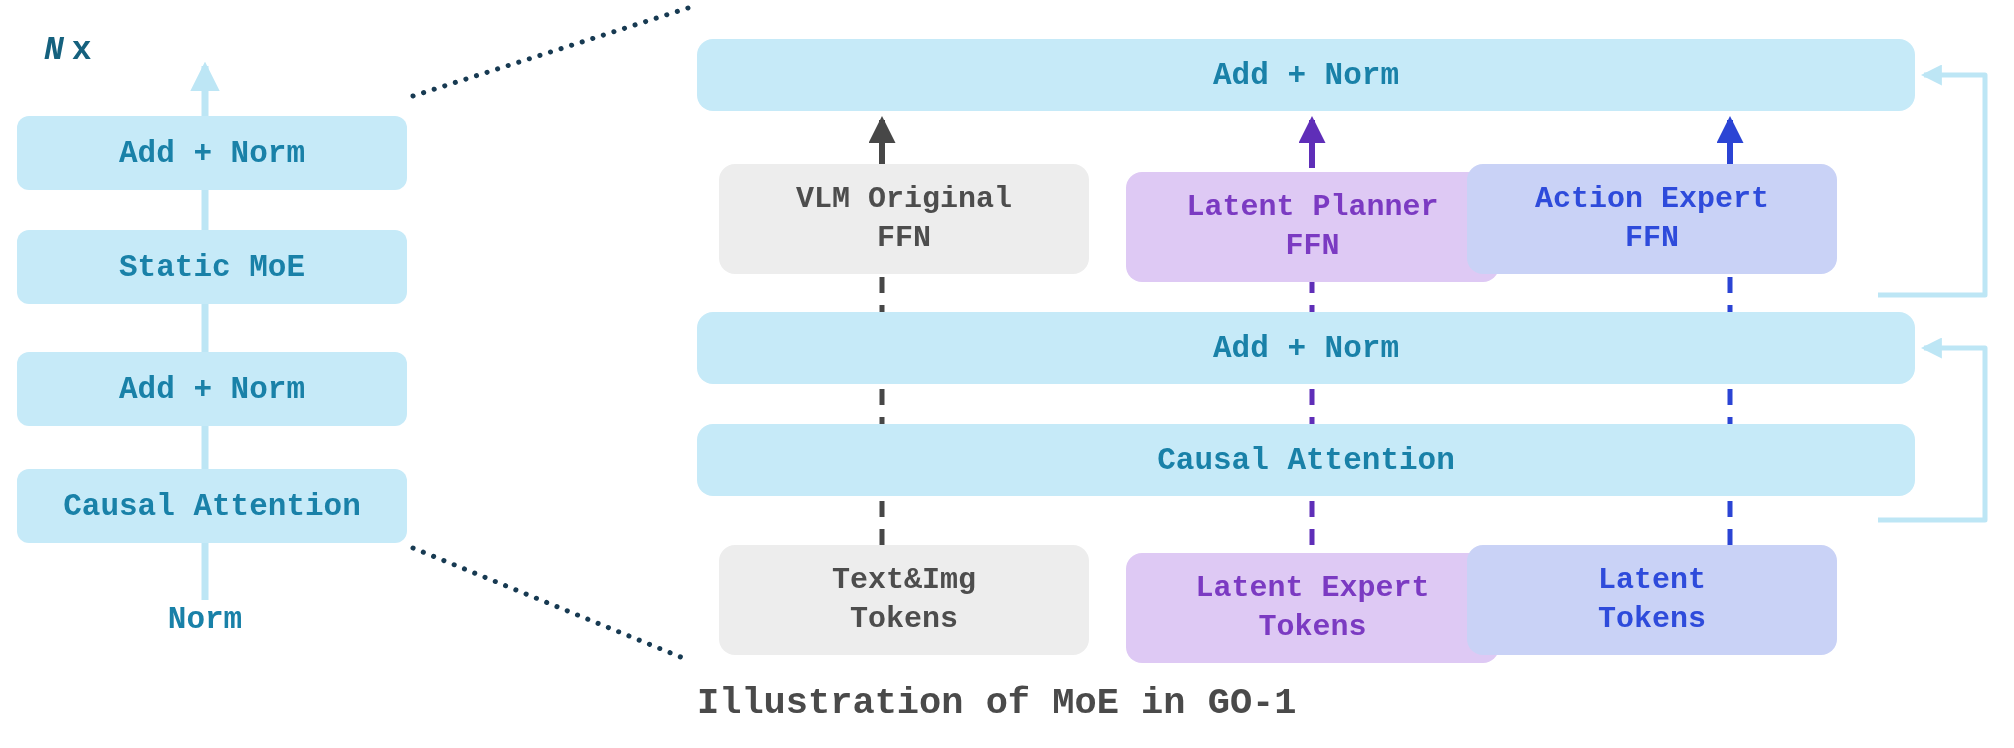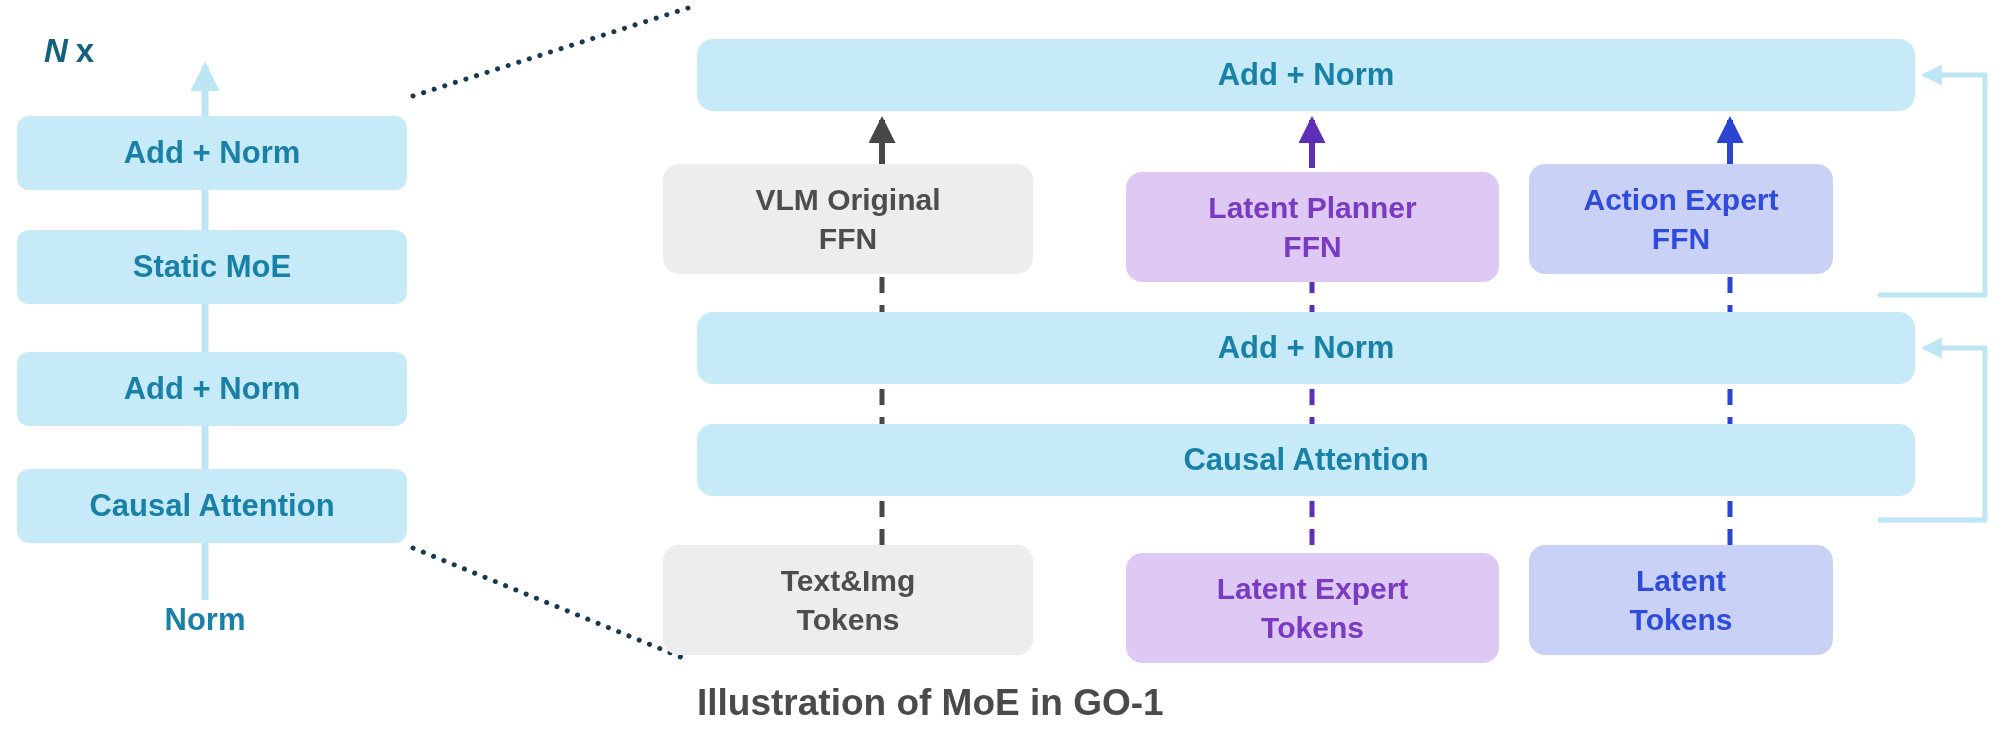--- a/index.html
+++ b/index.html
@@ -5,20 +5,21 @@
   * { margin: 0; padding: 0; box-sizing: border-box; }
   html, body { background: #ffffff; }
   body { font-family: "Liberation Sans", "DejaVu Sans", sans-serif; }
 
   .canvas {
     position: relative;
     width: 2014px;
     height: 748px;
     background: #ffffff;
     overflow: hidden;
+    font-family: Liberation Mono, monospace;
   }
 
   .connector-layer {
     position: absolute;
     inset: 0;
     z-index: 1;
   }
 
   .box {
     position: absolute;
@@ -84,23 +85,23 @@
   .wide-causal { top: 424px; }
 
   .cell {
     height: 110px;
     font-size: 30px;
     line-height: 1.3;
     border-radius: 16px;
   }
   .row-ffn { top: 164px; }
   .row-tok { top: 545px; text-align: right; }
-  .col-0 { left: 663px;  width: 370px; }
+  .col-0 { left: 719px;  width: 370px; }
   .col-1 { left: 1126px; width: 373px; }
-  .col-2 { left: 1529px; width: 304px; }
+  .col-2 { left: 1467px; width: 370px; }
 
   .style-gray   { background: var(--box-gray, #EDEDED);       color: var(--text-gray, #4D4D4D); }
   .style-purple { background: var(--box-purple, #DEC9F4);     color: var(--text-purple, #7B3AC2); margin-top: 8px; }
   .style-blue   { background: var(--box-periwinkle, #C9D2F6); color: var(--text-blue, #2E4BDB); }
 
   .caption {
     position: absolute;
     left: 697px;
     top: 682px;
     width: 1218px;

